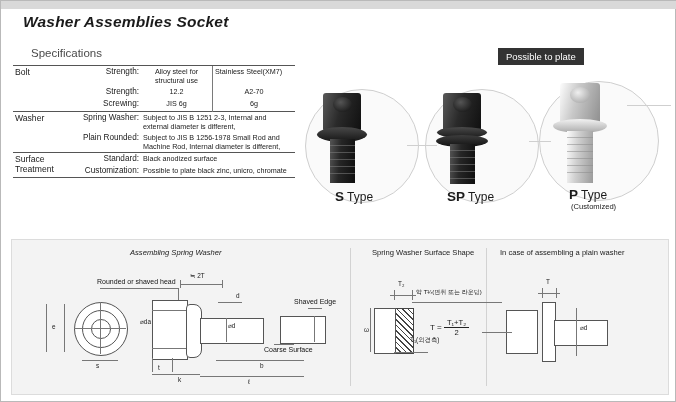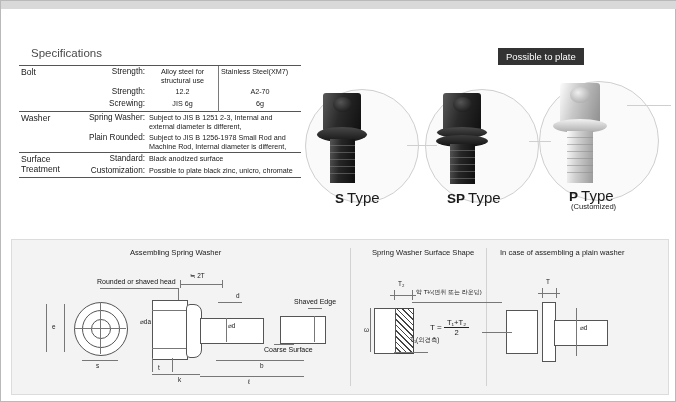--- a/index.html
+++ b/index.html
@@ -13,21 +13,21 @@
 
   
   .title{position:absolute;left:22px;top:12px;width:260px;
          font-size:15.5px;font-style:italic;font-weight:bold;letter-spacing:.2px;}
   .hdr-pill{position:absolute;left:284px;top:9px;width:392px;height:26px;
             background:#e2e2e2;border-top-left-radius:13px;border-bottom-left-radius:13px;}
   .hdr-pill span{position:absolute;left:22px;top:5px;font-size:11.5px;white-space:nowrap;}
 
   
   .spec-title{position:absolute;left:30px;top:46px;font-size:11.5px;color:#4a4a4a;}
-  .spec{position:absolute;left:18px;top:64px;width:282px;}
+  .spec{position:absolute;left:12px;top:64px;width:282px;}
   .spec table{border-collapse:collapse;width:282px;font-size:7.2px;line-height:1.25;}
   .spec td{vertical-align:top;padding:1px 2px;}
   .rowtop td{border-top:1.1px solid #555;}
   .rowbot{border-bottom:1.1px solid #555;}
   .c-cat{width:62px;font-size:8.6px;padding-left:6px;padding-top:3px;}
   .c-key{width:58px;text-align:right;font-size:8.2px;white-space:nowrap;}
   .c-col{padding-left:3px;}
   .c-mid{border-left:1px solid #7a7a7a;padding-left:4px;width:78px;}
   .ctr{text-align:center;}
 
@@ -47,21 +47,21 @@
 
   .screw{position:absolute;}
   .sc-head{position:absolute;border-radius:3px 3px 2px 2px;}
   .sc-socket{position:absolute;border-radius:50%;}
   .sc-wash{position:absolute;border-radius:50%;}
   .sc-shaft{position:absolute;}
   .thr{position:absolute;height:1px;opacity:.55;}
 
   .lbl{position:absolute;font-size:11px;white-space:nowrap;}
   .lbl b{font-size:13.5px;font-weight:bold;}
-  .lbl .sm{font-size:15px;}
+  .lbl .sm{font-size:12px;}
   .cust{position:absolute;font-size:7.6px;white-space:nowrap;}
 
   
   .dpanel{position:absolute;left:10px;top:238px;width:656px;height:154px;
           background:#f3f3f3;border:1px solid #dcdcdc;}
   .dtitle{position:absolute;font-size:7.6px;white-space:nowrap;}
   .dlabel{position:absolute;font-size:7px;white-space:nowrap;color:#111;}
   .dim{position:absolute;font-size:6.4px;white-space:nowrap;}
   .ln{position:absolute;background:#4a4a4a;}
   .lnh{height:1px;}
@@ -78,20 +78,21 @@
   .frac .den{display:block;font-size:7.6px;}
   .hard{position:absolute;font-size:7.4px;line-height:1.35;white-space:pre-line;}
 </style>
 </head>
 <body>
 
 <div class="page">
 
   <div class="topband"></div>
 
+  <div class="title">Washer Assemblies Socket</div>
 
 
   <div class="spec-title">Specifications</div>
 
   <div class="spec">
     <table>
       <tbody>
           <tr class="rowtop">
         <td class="c-cat" rowspan="3">Bolt</td>
         <td class="c-key">Strength:</td>
@@ -206,21 +207,21 @@
       <span class="sm">Type</span>
     </div>
     <div class="cust" style="left:274px;top:157px;">(Customized)</div>
   </div>
 
   <div class="dpanel">
 
     <div class="vdivider" style="left:338px;top:8px;height:138px;"></div>
     <div class="vdivider" style="left:474px;top:8px;height:138px;"></div>
 
-    <div class="dtitle" style="left:118px;top:8px;">Assembling Spring Washer</div>
+    <div class="dtitle" style="left:118px;top:8px;font-style:italic;">Assembling Spring Washer</div>
 
     <div class="dlabel" style="left:85px;top:38px;">Rounded or shaved head</div>
     <div class="ln lnh thin" style="left:88px;top:48px;width:78px;"></div>
     <div class="ln lnv thin" style="left:166px;top:48px;height:14px;"></div>
 
     <div class="dim" style="left:178px;top:32px;">≒ 2T</div>
     <div class="ln lnh thin" style="left:168px;top:44px;width:42px;"></div>
     <div class="ln lnv thin" style="left:168px;top:40px;height:8px;"></div>
     <div class="ln lnv thin" style="left:210px;top:40px;height:8px;"></div>
 

